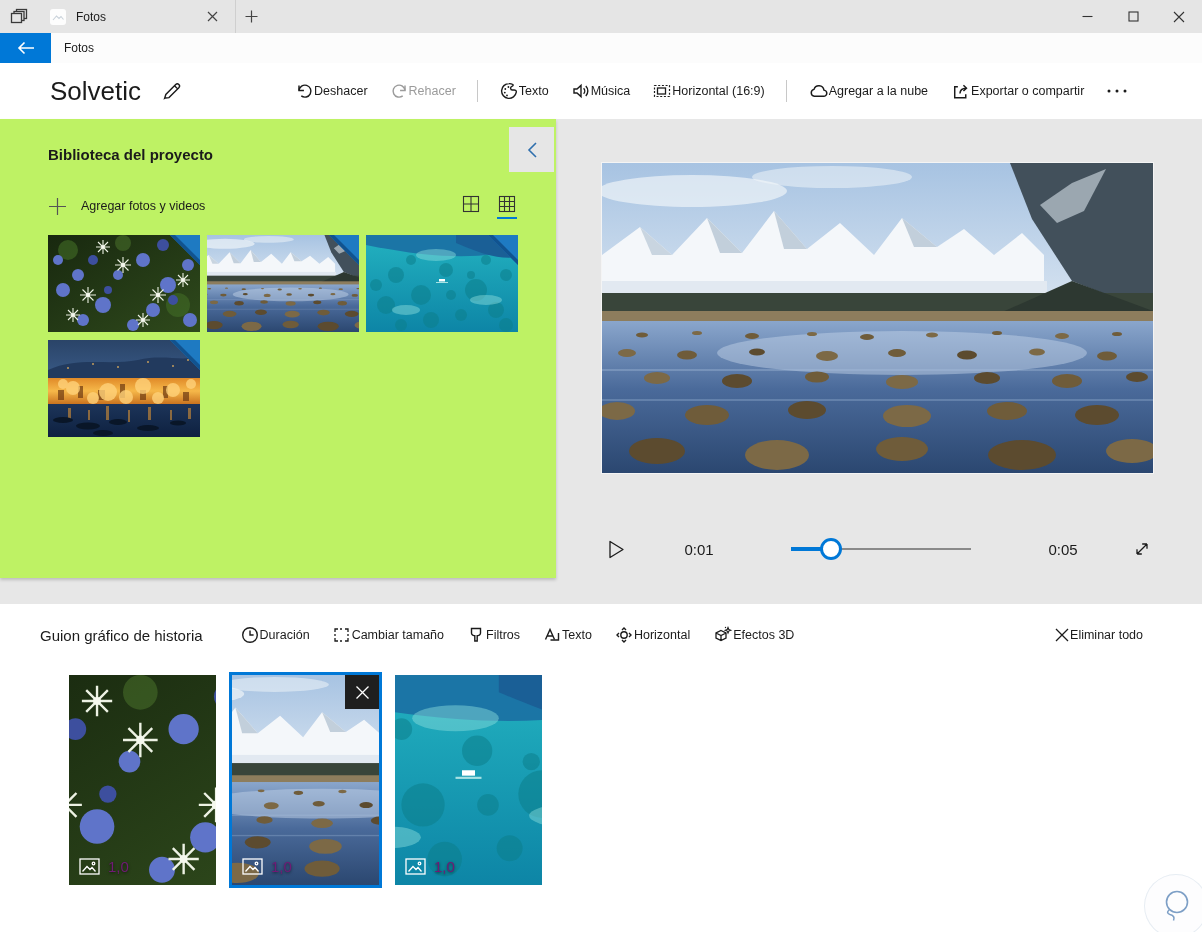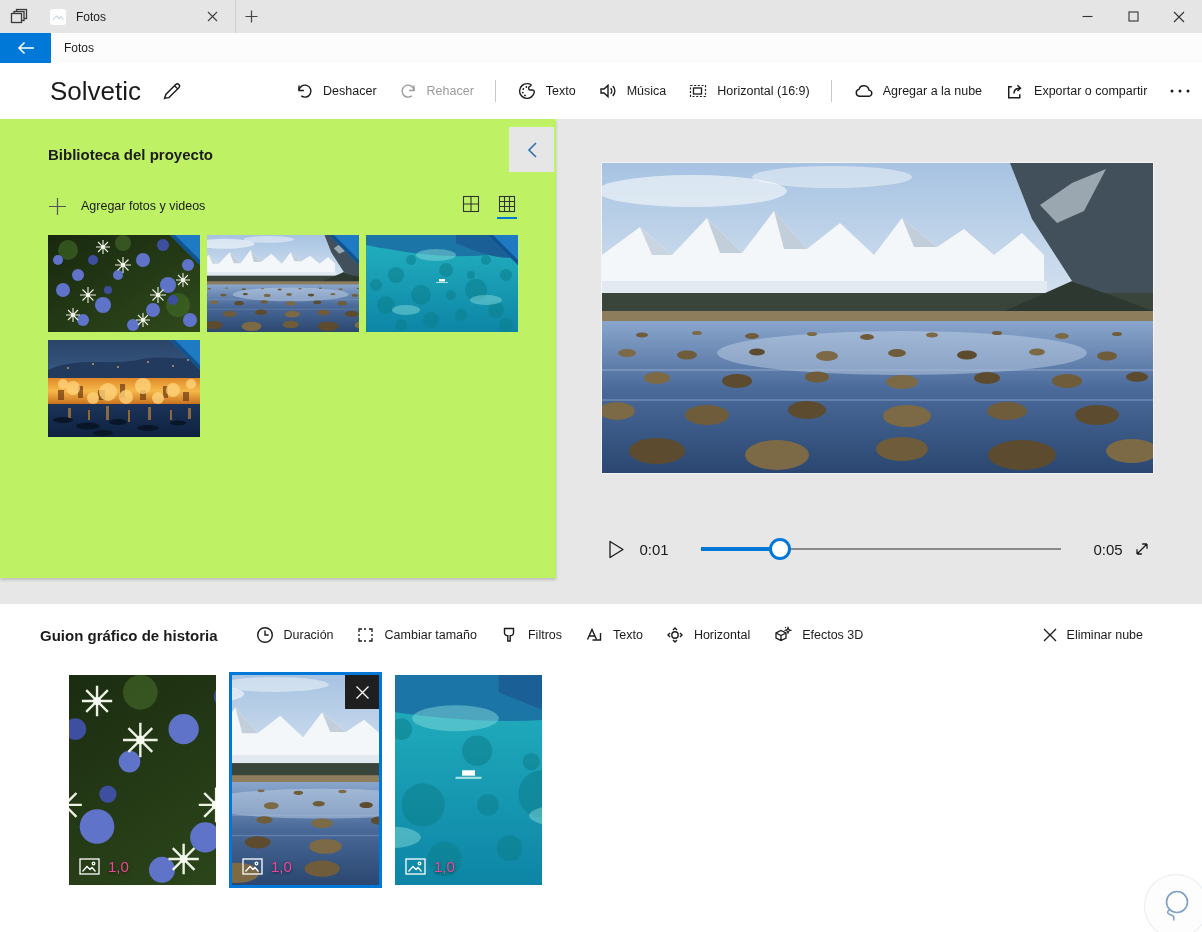--- a/index.html
+++ b/index.html
@@ -27,21 +27,21 @@
   .back-btn { width:51px; height:30px; background:#0078d7; display:flex;
     align-items:center; justify-content:center; }
   .nav-label { font-size:12px; margin-left:13px; }
 
   
   .header { position:absolute; top:63px; left:0; width:954px; height:56px;
     background:#fff; display:flex; align-items:center; }
   .project-title { font-size:26px; font-weight:300; margin-left:50px; }
   .edit-btn { margin-left:16px; padding:4px; }
   .toolbar { display:flex; align-items:center; flex:1; margin-left:98px; padding-right:12px; }
-  .tbtn { display:flex; align-items:center; gap:9px; font-size:12.5px;
+  .tbtn { display:flex; align-items:center; font-size:12.5px;
     padding:8px 11px; white-space:nowrap; border-radius:2px; }
   .tbtn.disabled { color:#9b9b9b; }
   .tsep { width:1px; height:22px; background:#c8c8c8; margin:0 10px; }
   .right-tools { margin-left:auto; display:flex; align-items:center; }
 
   
   .main { position:absolute; top:119px; left:0; width:1202px; height:485px; background:#e7e7e7; }
   .library { position:absolute; left:0; top:0; width:556px; height:459px; background:#bef264;
     box-shadow:0 2px 3px rgba(0,0,0,.18); }
   .lib-title { font-size:15px; font-weight:700; margin:27px 0 0 48px; }
@@ -57,47 +57,47 @@
   .thumb svg.art { width:100%; height:100%; }
   .fold { position:absolute; top:0; right:0; }
   .collapse-btn { position:absolute; left:509px; top:8px; width:45px; height:45px;
     background:#e6e6e6; display:flex; align-items:center; justify-content:center; }
 
   .preview-img { position:absolute; left:602px; top:44px; width:551px; height:310px;
     outline:1px solid rgba(255,255,255,.55); overflow:hidden; }
   .preview-img svg.art { width:100%; height:100%; }
 
   .playback { position:absolute; left:602px; top:408px; width:551px; height:44px;
-    display:flex; align-items:center; }
+    display:flex; align-items:center;gap:45px; }
   .pb-time { font-size:15px; width:46px; text-align:center; }
   .play-btn { padding:4px 6px; }
   .slider { flex:1; height:24px; position:relative; margin:0 24px; }
   .slider .track { position:absolute; left:0; right:0; top:50%; height:2px;
     margin-top:-1px; background:#8a8a8a; }
   .slider .fill { position:absolute; left:0; top:50%; height:4px; margin-top:-2px;
     background:#0078d7; width:20%; }
   .slider .sthumb { position:absolute; left:20%; top:50%; width:22px; height:22px;
     border-radius:50%; background:#fff; border:3px solid #0078d7;
     transform:translate(-50%,-50%); }
   .expand-btn { padding:4px 2px; }
 
   
   .storyboard { position:absolute; top:604px; left:0; width:1202px; height:328px; background:#fff; }
   .sb-head { display:flex; align-items:center; height:62px; padding:0 48px 0 40px; }
-  .sb-title { font-size:15px; font-weight:700; margin-right:26px; }
+  .sb-title { font-size:15px; font-weight:400; margin-right:26px; }
   .sb-tools { display:flex; align-items:center; }
   .sb-clear { margin-left:auto; }
   .sb-items { position:absolute; left:69px; top:71px; display:flex; gap:16px; }
   .sb-item { width:147px; height:210px; position:relative; overflow:hidden; }
   .sb-item svg.art { width:100%; height:100%; }
   .sb-item.selected { box-shadow:0 0 0 3px #0078d7; }
   .remove-btn { display:none; position:absolute; top:0; right:0; width:34px; height:34px;
     background:#1f1f1f; align-items:center; justify-content:center; }
   .duration { position:absolute; left:10px; bottom:10px; display:flex; align-items:center;
-    gap:8px; color:#ec4899; font-size:15px; text-shadow:0 1px 3px rgba(0,0,0,.6); }
+    gap:8px; color:#701a75; font-size:15px; text-shadow:0 1px 3px rgba(0,0,0,.6); }
 
   .watermark { position:absolute; right:-6px; bottom:-6px; width:64px; height:64px;
     border-radius:50%; background:#fdfdfe; box-shadow:inset 0 0 0 1px #e7edf3;
     display:flex; align-items:center; justify-content:center; }
 </style>
 </head>
 <body>
 
 <svg width="0" height="0" style="position:absolute">
   <defs>
@@ -649,21 +649,21 @@
         </span>
         <span>Efectos 3D</span>
       </div>
     </div>
     <div class="tbtn sb-clear">
       <span>
         <svg width="16" height="16" viewBox="0 0 16 16" stroke="#1b1b1b" stroke-width="1.3">
             <path d="M2 2 L14 14 M14 2 L2 14"></path>
           </svg>
       </span>
-      <span>Eliminar nube</span>
+      <span>Eliminar todo</span>
     </div>
   </div>
 
   <div class="sb-items">
     <div class="sb-item">
       <svg class="art">
           <use href="#art-flowers"></use>
         </svg>
 
       <div class="duration">

